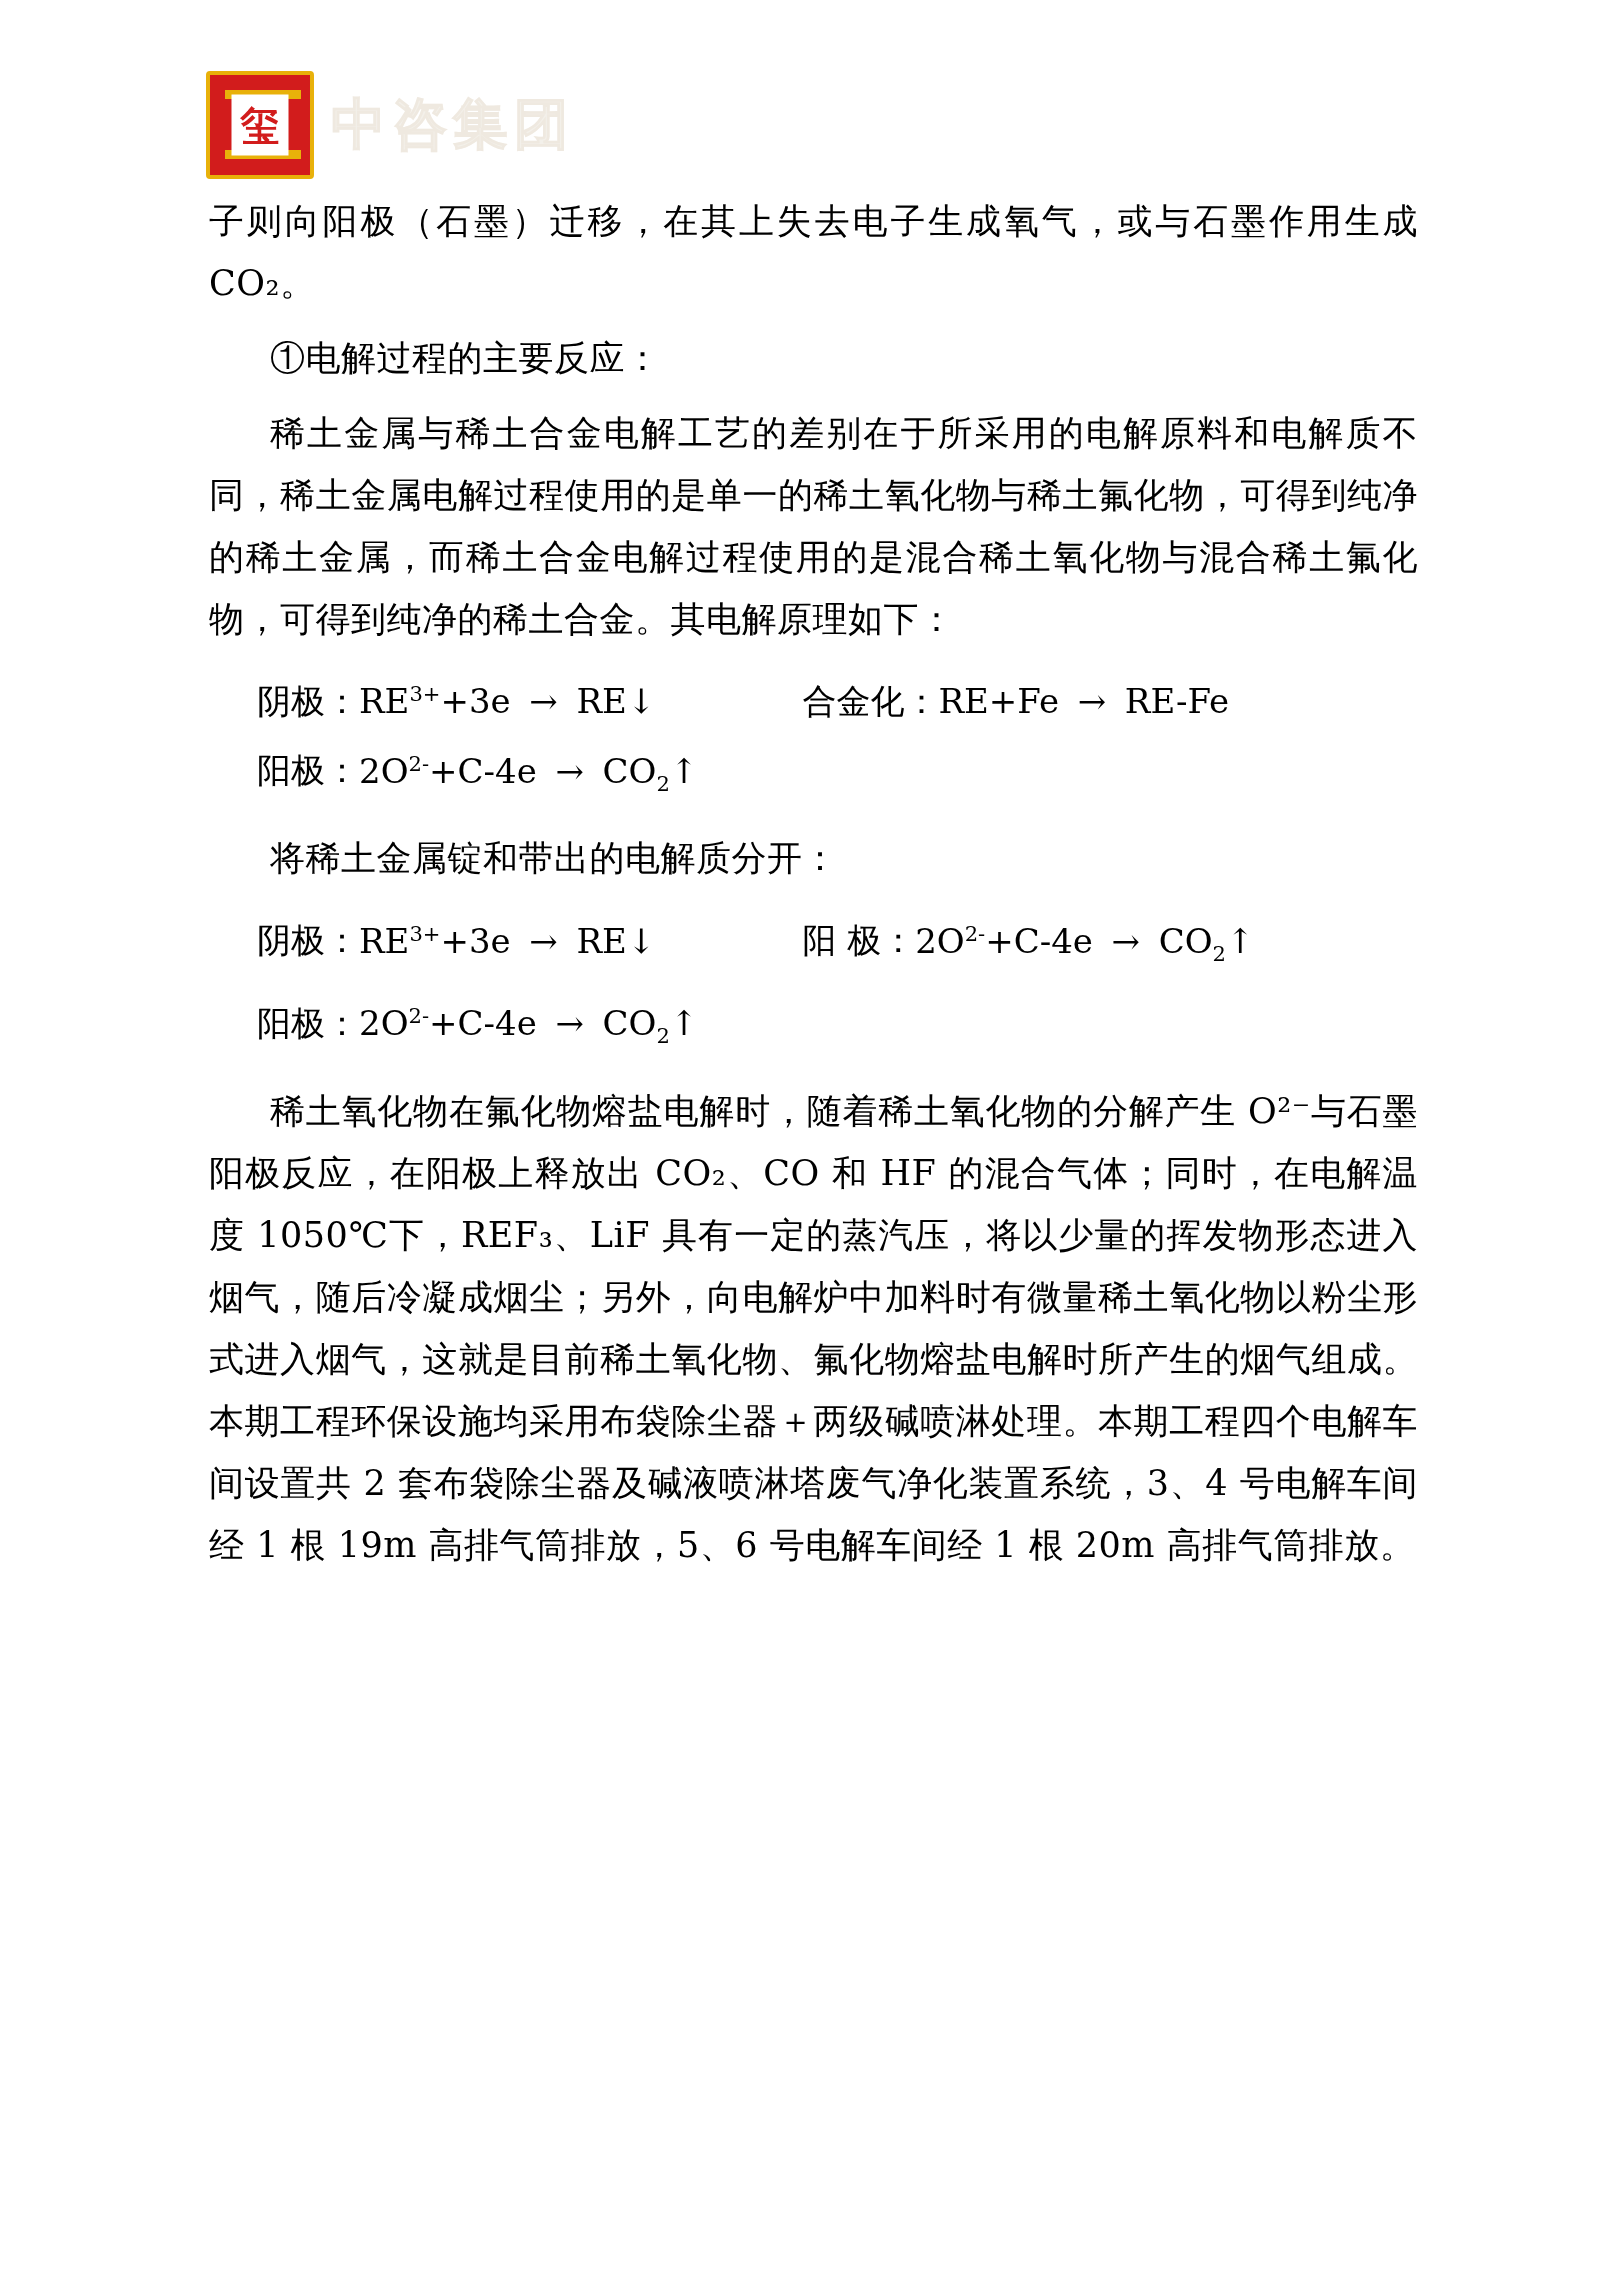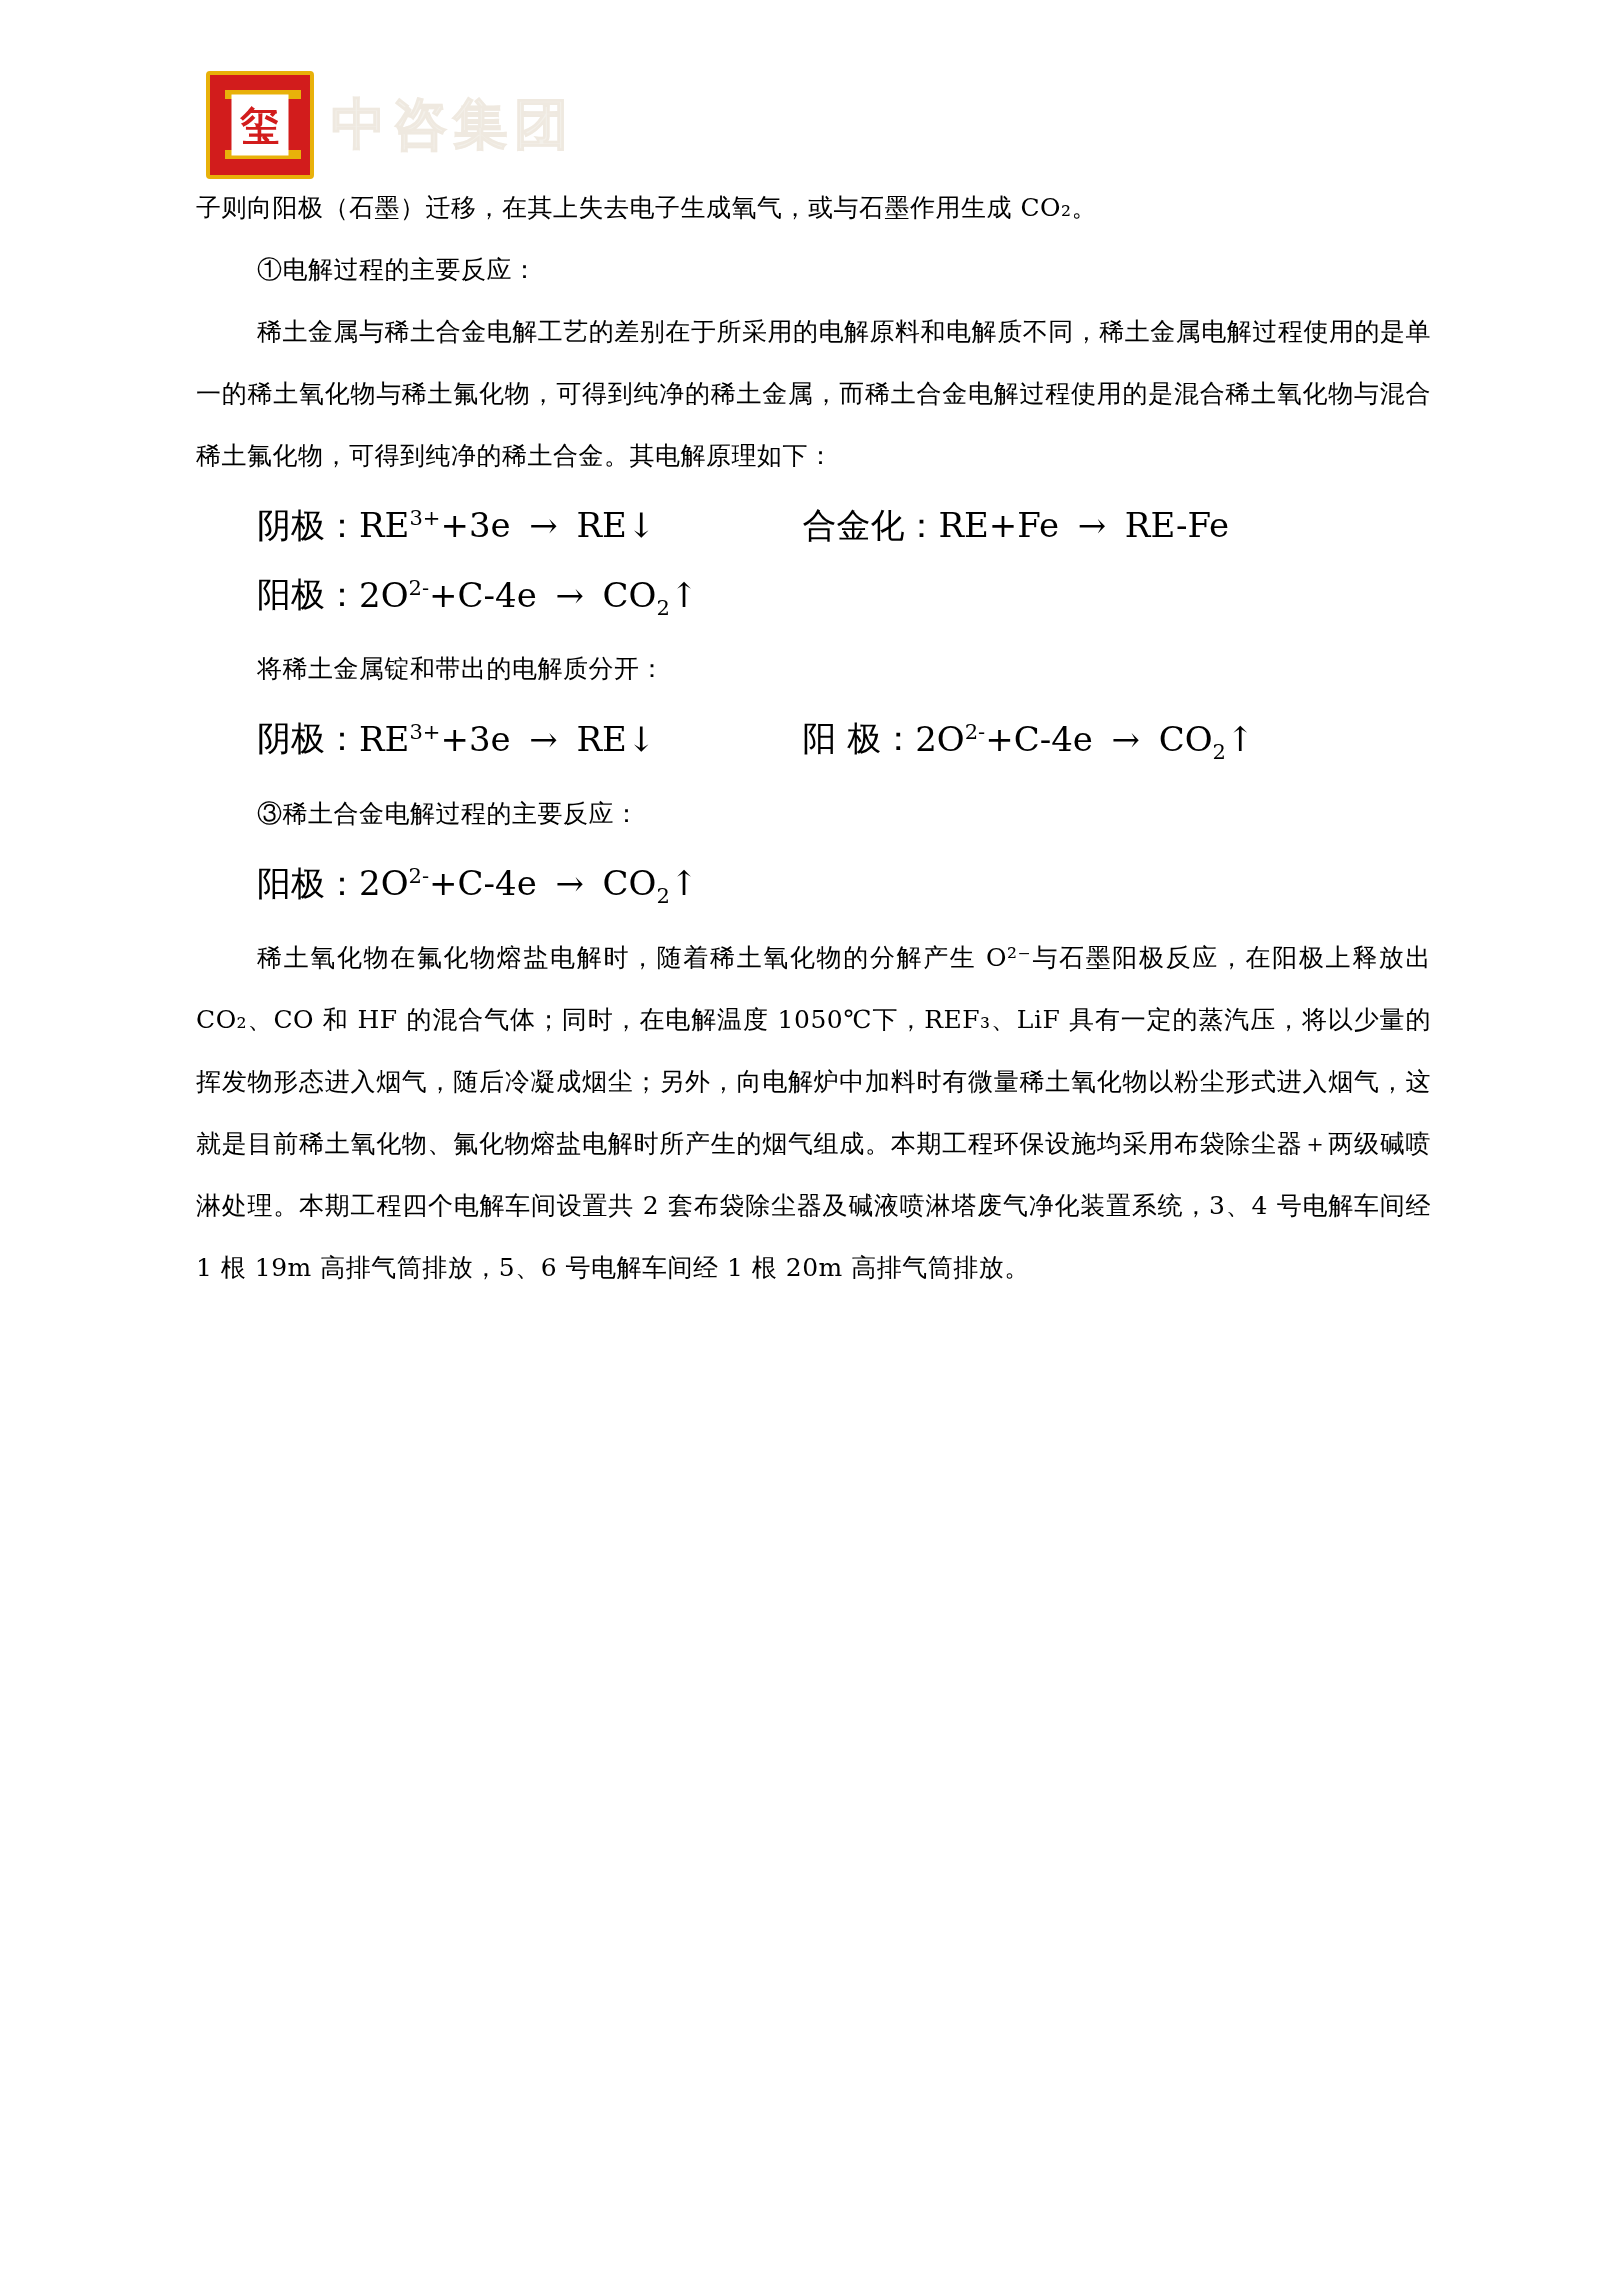--- a/index.html
+++ b/index.html
@@ -77,25 +77,25 @@
     font-weight: bold;
     color: #f3f0ea;
     letter-spacing: 5.9px;
     font-family: Liberation Sans, sans-serif;
     white-space: nowrap;
     -webkit-text-stroke: 1px #efe9e0;
   }
 
   
   .p {
-    font-size: 25px;
+    font-size: 35px;
     line-height: 62px;
     text-align: justify;
     text-justify: inter-ideograph;
-    margin: 0;
+    margin: 13px;
     letter-spacing: 0.5px;
   }
   .indent2 { text-indent: 61px; }
 
   .formula {
     font-size: 34px;
     line-height: 62px;
     padding-left: 61px;
     white-space: pre;
     font-family: "DejaVu Serif", serif;
@@ -134,21 +134,20 @@
     <p class="p indent2">稀土金属与稀土合金电解工艺的差别在于所采用的电解原料和电解质不同，稀土金属电解过程使用的是单一的稀土氧化物与稀土氟化物，可得到纯净的稀土金属，而稀土合金电解过程使用的是混合稀土氧化物与混合稀土氟化物，可得到纯净的稀土合金。其电解原理如下：</p>
 
     <div class="formula"><span>阴极：</span><span class="lat">RE<sup>3+</sup>+3e <span class="arrow">→</span> RE↓</span><span class="gap"></span><span>合金化：</span><span class="lat">RE+Fe <span class="arrow">→</span> RE-Fe</span></div>
 
     <div class="formula"><span>阳极：</span><span class="lat">2O<sup>2-</sup>+C-4e <span class="arrow">→</span> CO<sub>2</sub>↑</span></div>
 
     <p class="p indent2">将稀土金属锭和带出的电解质分开：</p>
 
     <div class="formula"><span>阴极：</span><span class="lat">RE<sup>3+</sup>+3e <span class="arrow">→</span> RE↓</span><span class="gap"></span><span>阳 极：</span><span class="lat">2O<sup>2-</sup>+C-4e <span class="arrow">→</span> CO<sub>2</sub>↑</span></div>
 
-    <p class="p indent2">③稀土合金电解过程的主要反应：</p>
 
 
     <div class="formula"><span>阳极：</span><span class="lat">2O<sup>2-</sup>+C-4e <span class="arrow">→</span> CO<sub>2</sub>↑</span></div>
 
     <p class="p indent2">稀土氧化物在氟化物熔盐电解时，随着稀土氧化物的分解产生 O²⁻与石墨阳极反应，在阳极上释放出 CO₂、CO 和 HF 的混合气体；同时，在电解温度 1050℃下，REF₃、LiF 具有一定的蒸汽压，将以少量的挥发物形态进入烟气，随后冷凝成烟尘；另外，向电解炉中加料时有微量稀土氧化物以粉尘形式进入烟气，这就是目前稀土氧化物、氟化物熔盐电解时所产生的烟气组成。本期工程环保设施均采用布袋除尘器＋两级碱喷淋处理。本期工程四个电解车间设置共 2 套布袋除尘器及碱液喷淋塔废气净化装置系统，3、4 号电解车间经 1 根 19m 高排气筒排放，5、6 号电解车间经 1 根 20m 高排气筒排放。</p>
 
 
   </div>
 </div>
 

